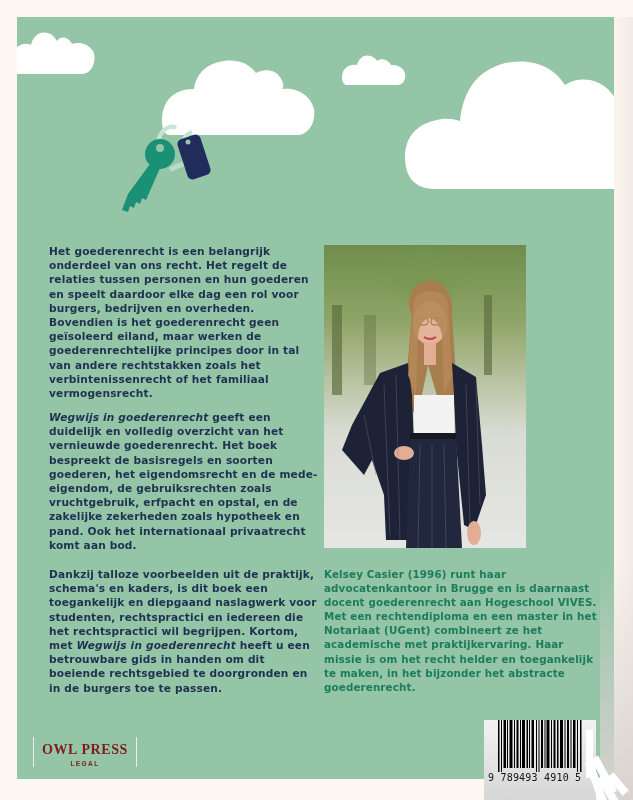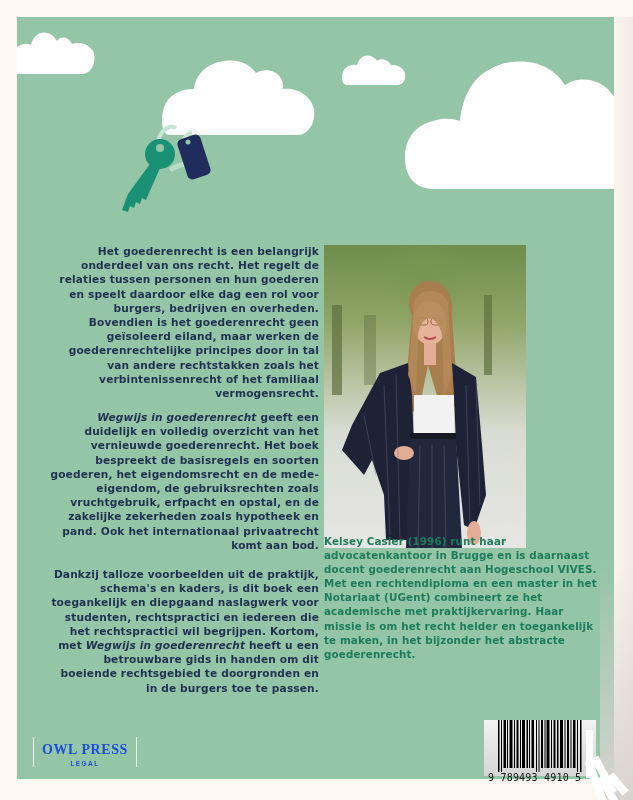--- a/index.html
+++ b/index.html
@@ -19,60 +19,60 @@
     .shadow-bottom-right {
       position: absolute; left: 600px; top: 560px; width: 33px; height: 240px;
       background: linear-gradient(180deg, rgba(240,232,226,0) 0%, #d9d3cf 100%);
     }
     .cloud { position: absolute; }
     .keys { position: absolute; left: 120px; top: 120px; width: 110px; height: 100px; }
 
     .body-text {
       position: absolute; left: 49px; width: 270px;
       font-size: 10.6px; line-height: 14.2px; font-weight: bold;
-      color: #1f3151; letter-spacing: 0.15px; text-align: right;
+      color: #1f3151; letter-spacing: 0.15px;
     }
     .body-text p { margin: 0; }
     .body-text em { }
     #para1 { top: 244px; }
     #para2 { top: 410px; }
     #para3 { top: 567px; }
 
     .photo {
       position: absolute; left: 324px; top: 245px; width: 202px; height: 303px;
       background:
         radial-gradient(ellipse 70px 50px at 50% 10%, rgba(120,150,80,0.9), rgba(0,0,0,0) 70%),
         linear-gradient(180deg, #6f8d4c 0%, #8fa567 25%, #b9c3a2 45%, #d9dcd3 62%, #e6e6e4 100%);
       overflow: hidden;
     }
     .photo .tree { position:absolute; background:#5d6f3f; opacity:0.7; }
     .photo .person { position:absolute; left:0; top:0; width:100%; height:100%; }
 
     .bio {
-      position: absolute; left: 324px; top: 534px; width: 280px;
+      position: absolute; left: 324px; top: 567px; width: 280px;
       font-size: 10.3px; line-height: 14.1px; font-weight: bold;
       color: #1d7c5c; letter-spacing: 0.15px;
     }
 
     .logo {
       position: absolute; left: 33px; top: 737px; width: 102px; height: 30px;
       border-left: 1px solid #e8f2ea; border-right: 1px solid #e8f2ea;
-      text-align: center; color: #1d4ed8;
+      text-align: center; color: #7f1d1d;
     }
     .logo .name {
       font-family: "Liberation Serif", serif; font-weight: bold;
       font-size: 14px; letter-spacing: 0.6px; line-height: 16px; margin-top: 5px;
     }
     .logo .sub {
       font-family: "Liberation Sans", sans-serif; font-weight: bold;
       font-size: 6.5px; letter-spacing: 1.4px; line-height: 8px; margin-top: 2px;
     }
 
     .barcode-box {
-      position: absolute; left: 484px; top: 720px; width: 112px; height: 56px;
+      position: absolute; left: 484px; top: 720px; width: 112px; height: 80px;
       background: linear-gradient(180deg, #f2f2f2 0%, #d6d6d6 100%);
     }
     .barcode-bars { position: absolute; left: 14px; top: 0; width: 84px; height: 52px; }
     .barcode-num {
       position: absolute; left: 4px; top: 52px; width: 108px;
       font-family: "DejaVu Sans Mono", monospace; font-size: 10px; color: #111;
       letter-spacing: 0.2px;
     }
     .falling { position:absolute; background:#ffffff; }
   </style>

